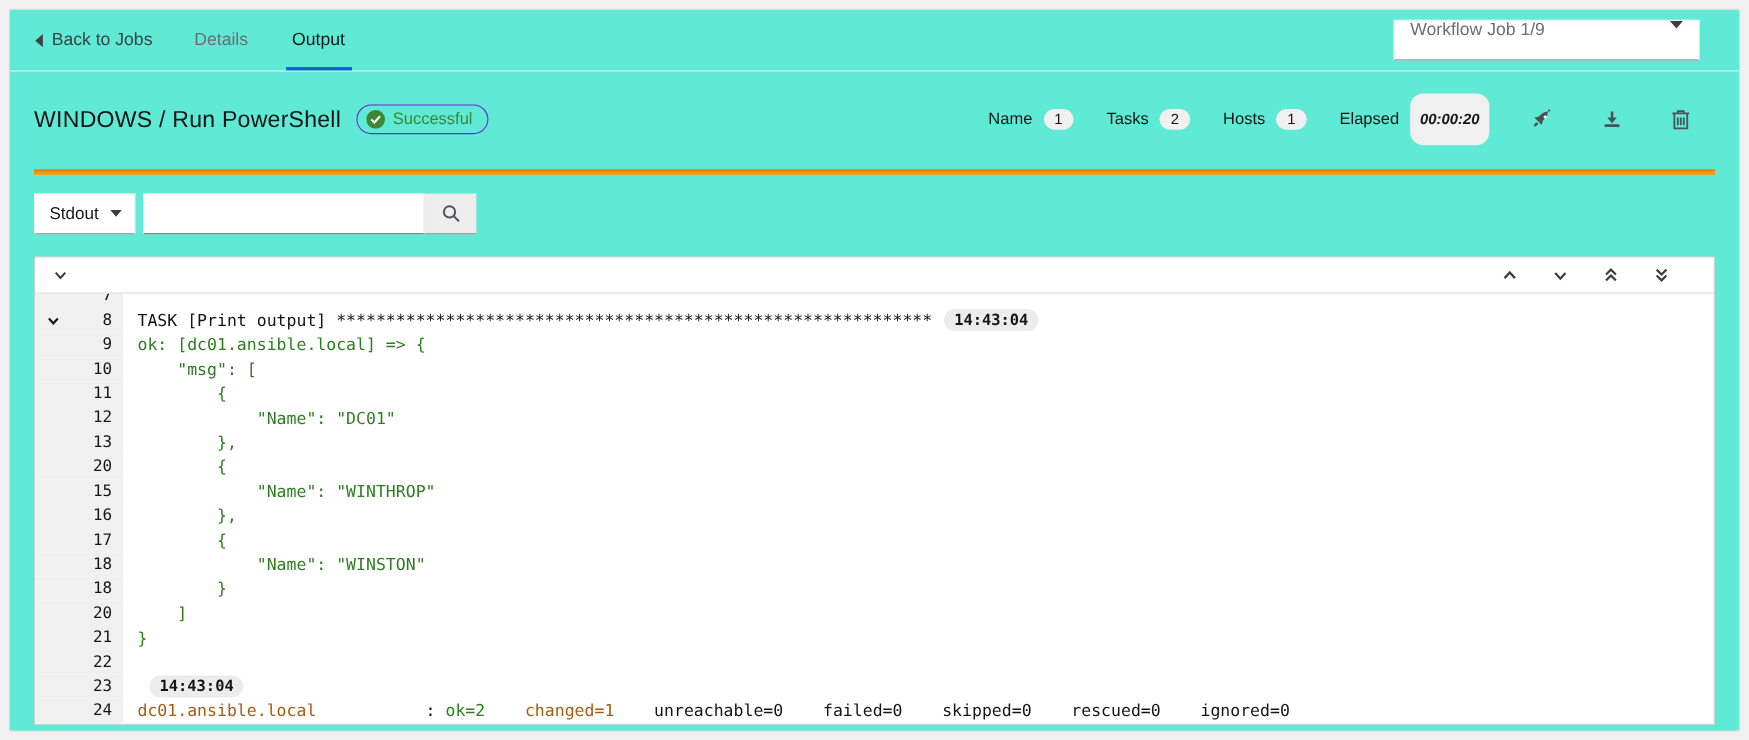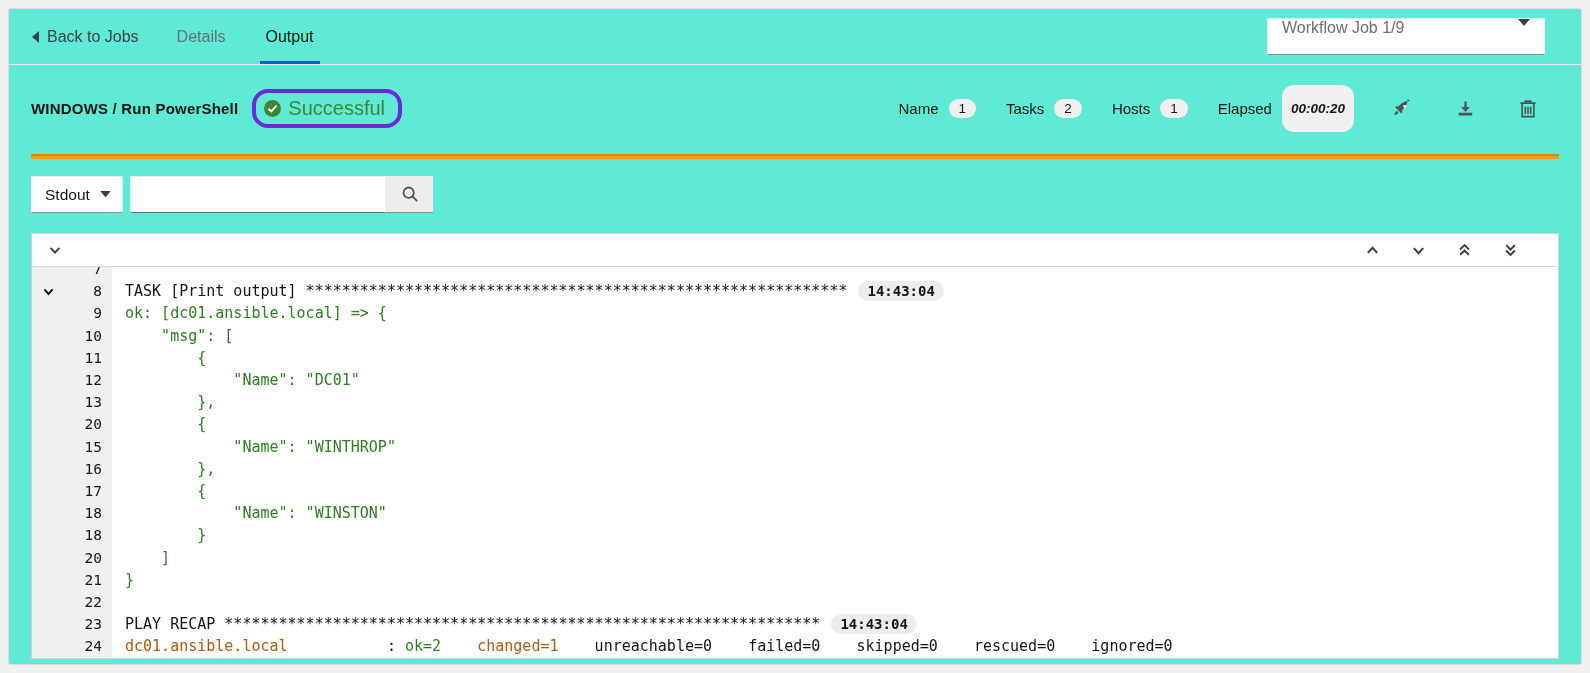--- a/index.html
+++ b/index.html
@@ -16,23 +16,23 @@
          margin-right:28px; position:relative; cursor:pointer; }
   .tab.active { color:#151515; }
   .tab.active::after { content:""; position:absolute; left:0; right:0; bottom:0; height:3px; background:#0066cc; }
   .wf-select { margin-left:auto; align-self:center; width:278px; height:37px; background:#fff;
                border:1px solid #ededed; border-bottom:1px solid #8a8d90; display:flex; 
                justify-content:space-between; padding:0 14px; color:#6a6e73; font-size:16px; cursor:pointer;
                margin-right:18px; }
 
   
   .title-row { display:flex; align-items:center; padding:20px 22px 16px 22px; }
-  .job-title { font-size:15px; font-weight:700; color:#151515; letter-spacing:.2px; }
-  .status-pill { margin-left:14px; display:flex; align-items:center; gap:7px; border:4px solid #6d28d9;
-                 border-radius:16px; padding:4px 13px 4px 8px; color:#3e8635; font-size:20px; }
+  .job-title { font-size:21px; font-weight:400; color:#151515; letter-spacing:.2px; }
+  .status-pill { margin-left:14px; display:flex; align-items:center; gap:7px; border:1px solid #6d28d9;
+                 border-radius:16px; padding:4px 13px 4px 8px; color:#3e8635; font-size:15px; }
   .title-right { margin-left:auto; display:flex; align-items:center; }
   .stat { display:flex; align-items:center; gap:10px; margin-left:30px; font-size:15px; color:#151515; }
   .count-badge { background:#f0f0f0; border-radius:12px; padding:2px 10px; font-size:13.5px; color:#151515; }
   .count-badge.bold { font-weight:700; padding:16px 9px;font-style:italic; }
   .hdr-actions { display:flex; align-items:center; gap:44px; margin-left:38px; margin-right:22px; }
   .icon-btn { background:none; border:none; cursor:pointer; display:flex; align-items:center; padding:0; }
 
   
   .status-bar { height:5px; margin:6px 22px 0 22px; background:#f59c16; border-top:2px solid #e08600; }
 
@@ -374,21 +374,21 @@
   </div>
           <div class="line">
     <div class="gutter">
       <span class="expand-cell" style="visibility: hidden;">
         <svg class="ic" width="13" height="13" viewBox="0 0 16 16">
                   <polyline points="3 5.5 8 11 13 5.5" fill="none" stroke="#151515" stroke-width="2.4"></polyline>
                 </svg>
       </span>
       <span class="lnum">23</span>
     </div>
-    <div class="content"><span class="seg-default">PLAY RECAP ******************************************************************</span><span class="ts">14:43:04</span></div>
+    <div class="content"><span class="ts">14:43:04</span></div>
   </div>
           <div class="line">
     <div class="gutter">
       <span class="expand-cell" style="visibility: hidden;">
         <svg class="ic" width="13" height="13" viewBox="0 0 16 16">
                   <polyline points="3 5.5 8 11 13 5.5" fill="none" stroke="#151515" stroke-width="2.4"></polyline>
                 </svg>
       </span>
       <span class="lnum">24</span>
     </div>

